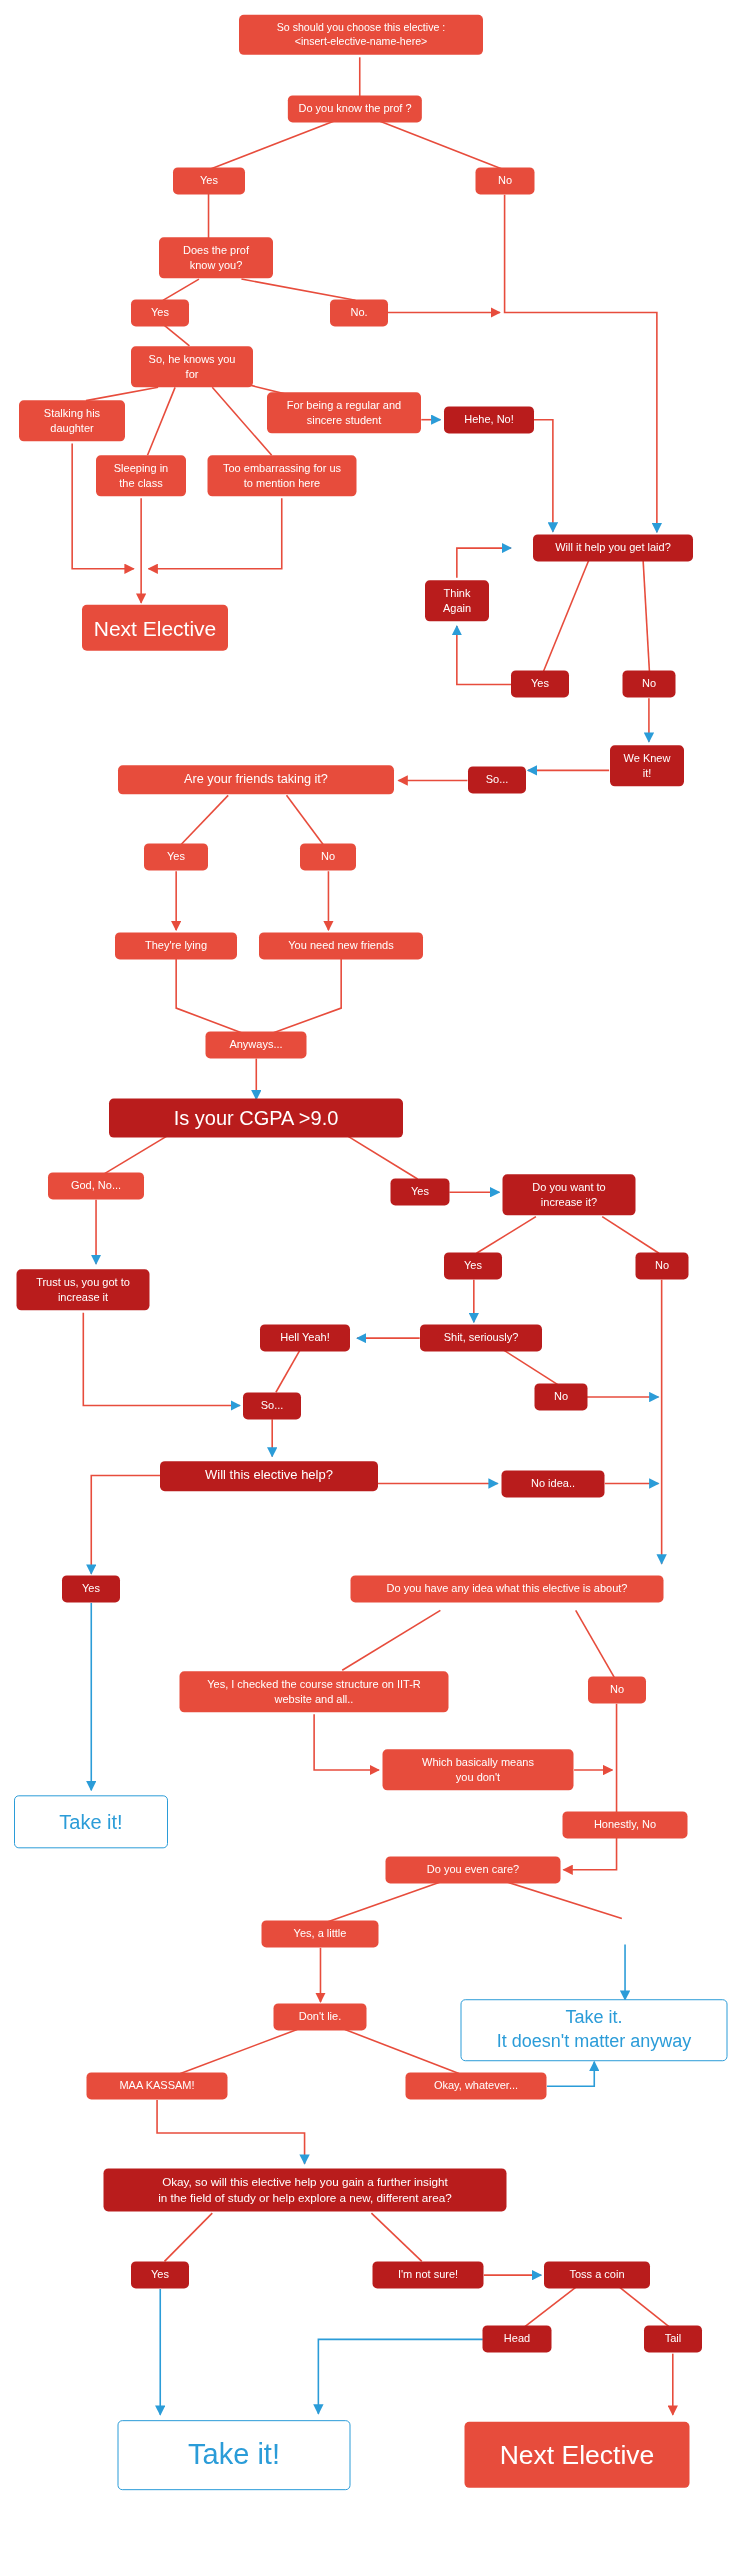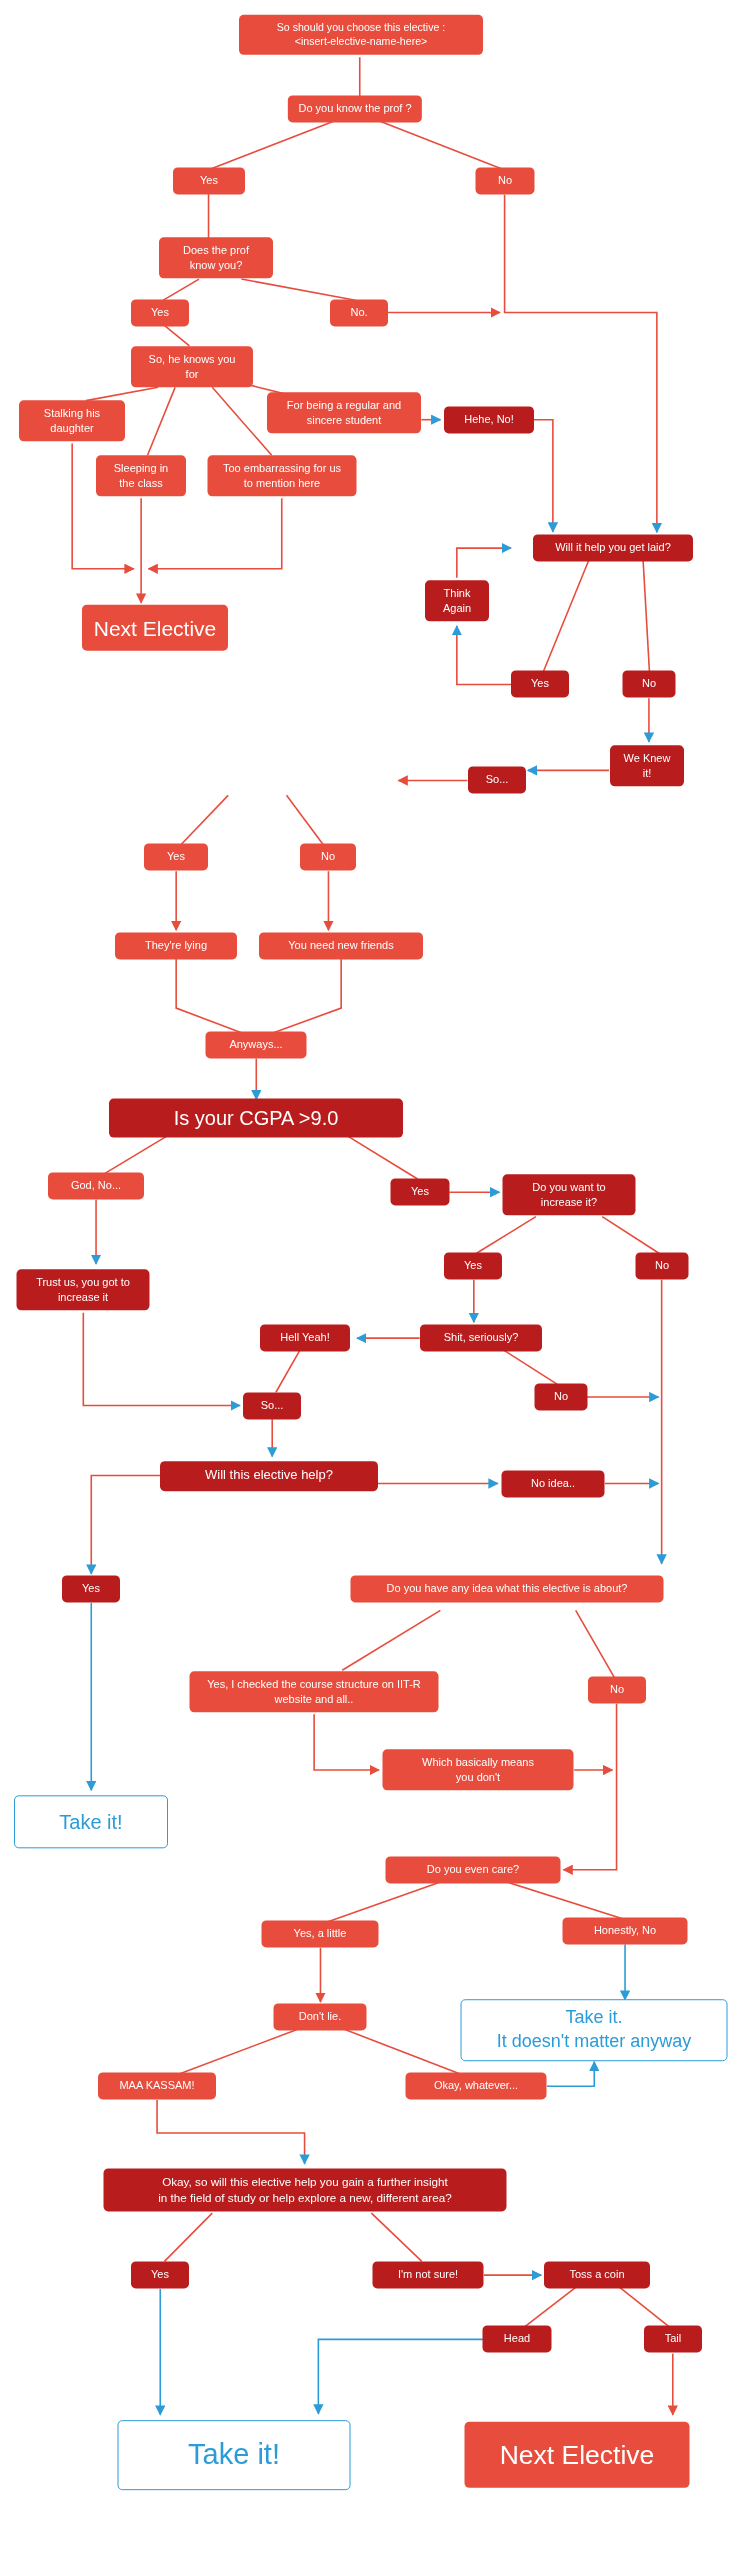--- a/index.html
+++ b/index.html
@@ -118,52 +118,53 @@
 <div class="node blue nw" style="left:489px;top:420px;width:90px">Hehe, No!</div>
 <div class="node" style="left:141px;top:476px;width:90px">Sleeping in the class</div>
 <div class="node" style="left:282px;top:476px;width:149px">Too embarrassing for us to mention here</div>
 <div class="node blue nw" style="left:613px;top:548px;width:160px">Will it help you get laid?</div>
 <div class="node blue" style="left:457px;top:601px;width:64px">Think Again</div>
 <div class="node nw" style="left:155px;top:628px;width:146px;font-size:21px;padding:9.6px 10.6px">Next Elective</div>
 <div class="node blue nw" style="left:540px;top:684px;width:58px">Yes</div>
 <div class="node blue nw" style="left:649px;top:684px;width:53px">No</div>
 <div class="node blue" style="left:647px;top:766px;width:74px">We Knew it!</div>
 <div class="node blue nw" style="left:497px;top:780px;width:58px">So...</div>
+<div class="node nw" style="left:256px;top:780px;width:276px;font-size:12.7px">Are your friends taking it?</div>
 <div class="node nw" style="left:176px;top:857px;width:64px">Yes</div>
 <div class="node nw" style="left:328px;top:857px;width:56px">No</div>
 <div class="node nw" style="left:176px;top:946px;width:122px">They're lying</div>
 <div class="node nw" style="left:341px;top:946px;width:164px">You need new friends</div>
 <div class="node nw" style="left:256px;top:1045px;width:101px">Anyways...</div>
 <div class="node blue nw" style="left:256px;top:1118px;width:294px;font-size:20px">Is your CGPA &gt;9.0</div>
 <div class="node nw" style="left:96px;top:1186px;width:96px">God, No...</div>
 <div class="node blue nw" style="left:420px;top:1192px;width:59px">Yes</div>
 <div class="node blue" style="left:569px;top:1195px;width:133px">Do you want to increase it?</div>
 <div class="node blue" style="left:83px;top:1290px;width:133px">Trust us, you got to increase it</div>
 <div class="node blue nw" style="left:473px;top:1266px;width:58px">Yes</div>
 <div class="node blue nw" style="left:662px;top:1266px;width:53px">No</div>
 <div class="node blue nw" style="left:305px;top:1338px;width:90px">Hell Yeah!</div>
 <div class="node blue nw" style="left:481px;top:1338px;width:122px">Shit, seriously?</div>
 <div class="node blue nw" style="left:561px;top:1397px;width:53px">No</div>
 <div class="node blue nw" style="left:272px;top:1406px;width:58px">So...</div>
 <div class="node blue nw" style="left:269px;top:1476px;width:218px;font-size:13px">Will this elective help?</div>
 <div class="node blue nw" style="left:553px;top:1484px;width:103px">No idea..</div>
 <div class="node blue nw" style="left:91px;top:1589px;width:58px">Yes</div>
 <div class="node" style="left:507px;top:1589px;width:313px">Do you have any idea what this elective is about?</div>
-<div class="node" style="left:314px;top:1692px;width:249px">Yes, I checked the course structure on IIT-R website and all..</div>
+<div class="node" style="left:314px;top:1692px;width:269px">Yes, I checked the course structure on IIT-R website and all..</div>
 <div class="node nw" style="left:617px;top:1690px;width:58px">No</div>
 <div class="node" style="left:478px;top:1770px;width:191px">Which basically means
 you don't</div>
 <div class="node white nw" style="left:91px;top:1822px;width:154px;font-size:20px;padding:12.7px 10.6px">Take it!</div>
 <div class="node nw" style="left:473px;top:1870px;width:175px">Do you even care?</div>
 <div class="node nw" style="left:320px;top:1934px;width:117px">Yes, a little</div>
-<div class="node nw" style="left:625px;top:1931px;width:125px">Honestly, No</div>
+<div class="node nw" style="left:625px;top:1825px;width:125px">Honestly, No</div>
 <div class="node nw" style="left:320px;top:2017px;width:93px">Don't lie.</div>
 <div class="node white" style="left:594px;top:2030px;width:267px;font-size:18px">Take it.
 It doesn't matter anyway</div>
-<div class="node nw" style="left:157px;top:2086px;width:118px">MAA KASSAM!</div>
+<div class="node nw" style="left:157px;top:2086px;width:141px">MAA KASSAM!</div>
 <div class="node nw" style="left:476px;top:2086px;width:141px">Okay, whatever...</div>
 <div class="node blue" style="left:305px;top:2190px;width:403px;font-size:11.7px">Okay, so will this elective help you gain a further insight
 in the field of study or help explore a new,  different area?</div>
 <div class="node blue nw" style="left:160px;top:2275px;width:58px">Yes</div>
 <div class="node blue nw" style="left:428px;top:2275px;width:111px">I'm not sure!</div>
 <div class="node blue nw" style="left:597px;top:2275px;width:106px">Toss a coin</div>
 <div class="node blue nw" style="left:517px;top:2339px;width:69px">Head</div>
 <div class="node blue nw" style="left:673px;top:2339px;width:58px">Tail</div>
 <div class="node white nw" style="left:234px;top:2455px;width:233px;font-size:29px;padding:15px 10.6px">Take it!</div>
 <div class="node nw" style="left:577px;top:2455px;width:225px;font-size:26.5px;padding:16px 10.6px">Next Elective</div>

